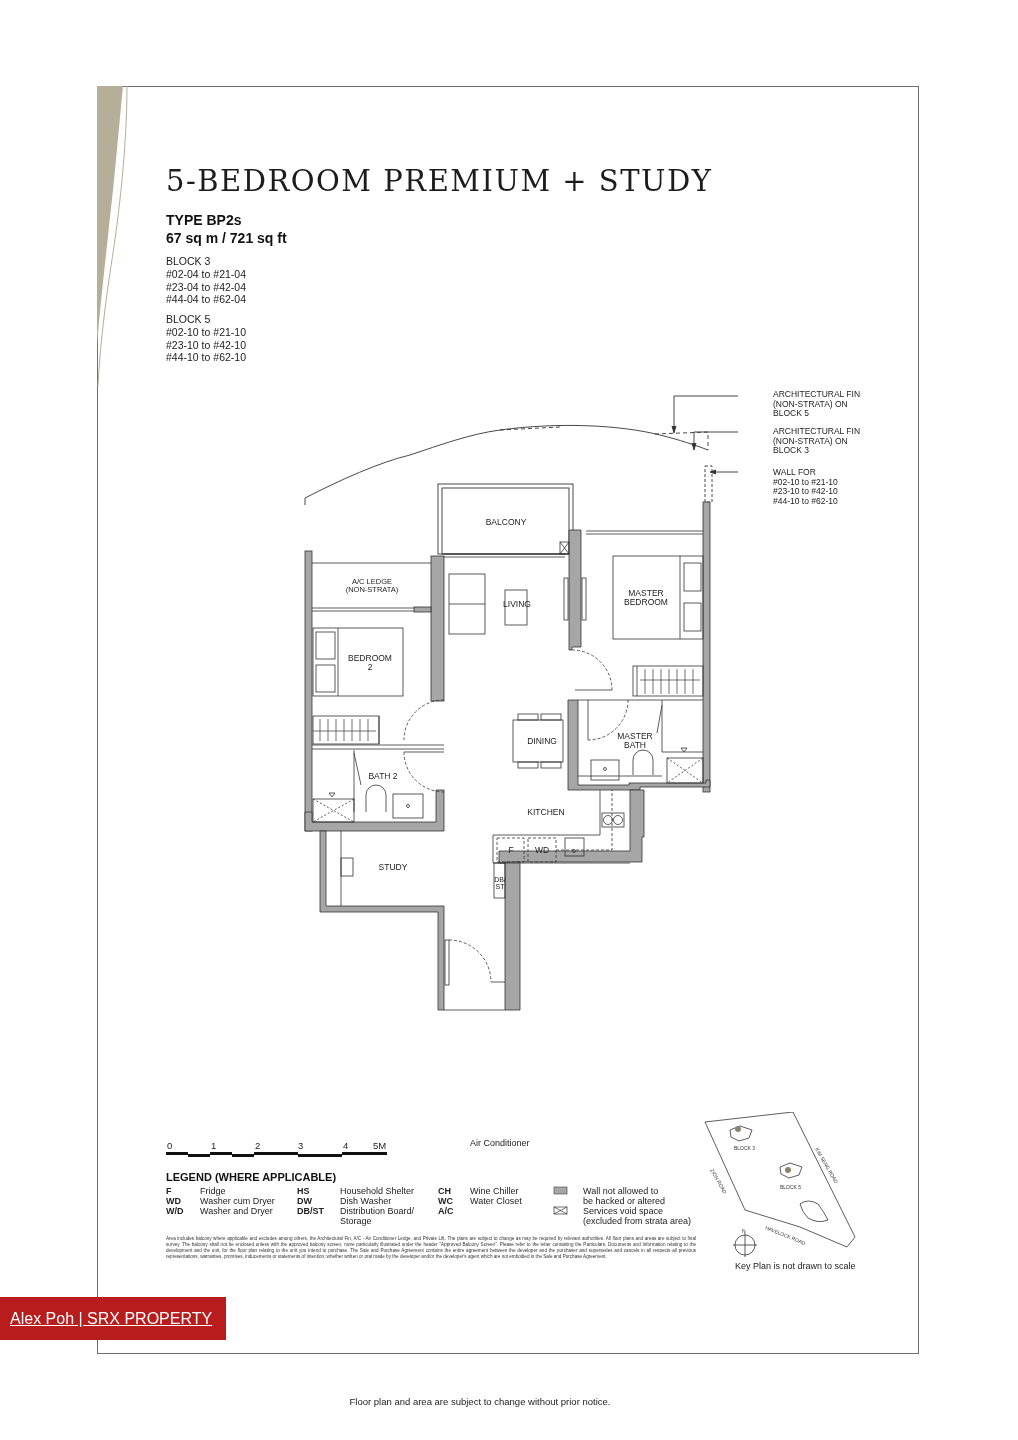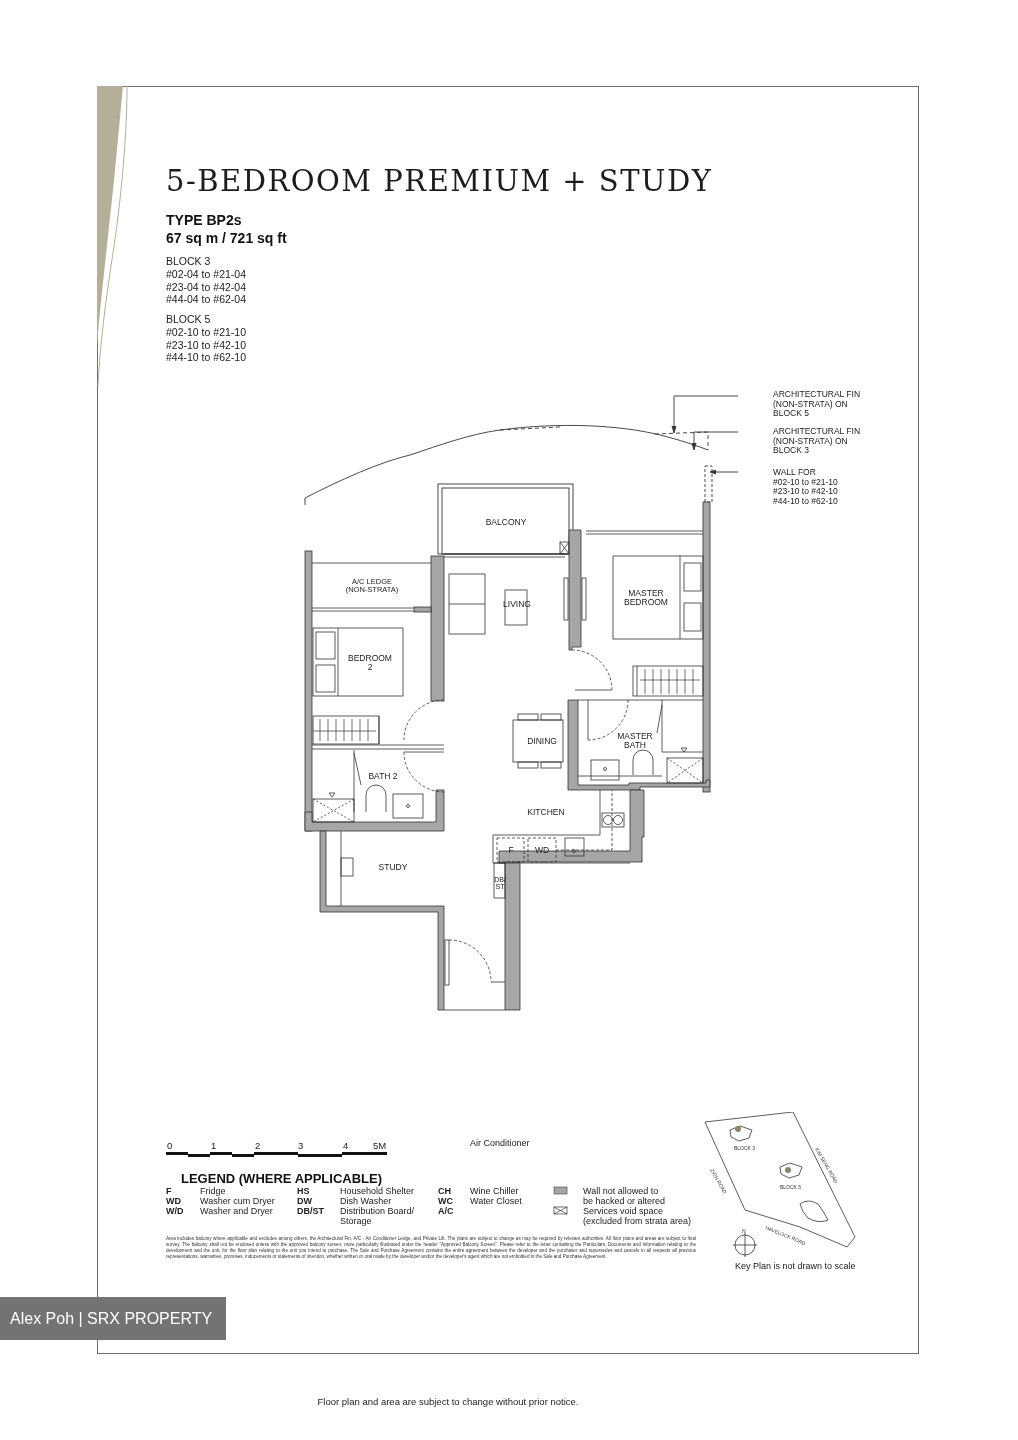--- a/index.html
+++ b/index.html
@@ -11,29 +11,29 @@
     .title { position: absolute; left: 166px; top: 164px; font-family: "DejaVu Serif", serif;
              font-size: 29px; letter-spacing: 1.5px; font-weight: normal; color: #1c1c1c; white-space: nowrap; }
     .type { position: absolute; left: 166px; top: 212px; font-size: 14px; font-weight: bold; color:#111; }
     .area { position: absolute; left: 166px; top: 230px; font-size: 14px; font-weight: bold; color:#111; }
     .block { position: absolute; left: 166px; font-size: 10.5px; line-height: 12.8px; color: #222; }
     .block div { white-space: nowrap; }
     .plan { position: absolute; left: 0; top: 0; width: 1018px; height: 1440px; pointer-events: none; }
     .plan text { font-family: "Liberation Sans", sans-serif; fill: #222; }
     .note { position: absolute; font-size: 8.5px; line-height: 9.5px; color: #222; white-space: nowrap; margin-left: 32px; }
     .scale-lbl { position: absolute; top: 1140px; font-size: 9.5px; color:#222; }
-    .legend-title { position: absolute; left: 166px; top: 1171px; font-size: 13px; font-weight: bold; color:#111;margin-left:15px; }
+    .legend-title { position: absolute; left: 166px; top: 1171px; font-size: 11px; font-weight: bold; color:#111; }
     .lg { position: absolute; font-size: 9px; line-height: 10.2px; color:#222; white-space: nowrap; }
     .lg.b { font-weight: bold; }
     .disclaimer { position: absolute; left: 166px; top: 1236px; width: 530px; font-size: 4.6px; line-height: 5.9px; color:#333; text-align: justify; }
     .keyplan { position: absolute; left: 700px; top: 1112px; width: 170px; height: 150px; }
     .keynote { position: absolute; left: 735px; top: 1261px; font-size: 9px; color:#222; white-space: nowrap; }
-    .watermark { position: absolute; left: 0; top: 1297px; width: 226px; height: 43px; background: #737373;
-                 color: #ffffff; font-size: 16px; line-height: 43px; padding-left: 10px; box-sizing: border-box; white-space: nowrap; }
-    .footer { position: absolute; left: 0; width: 896px; top: 1396px; text-align: center; font-size: 9.5px; color:#222; }
+    .watermark { position: absolute; left: 0; top: 1297px; width: 226px; height: 43px; background: #b91c1c;
+                 color: #ffffff; font-size: 16px; line-height: 43px; padding-left: 10px; box-sizing: border-box; white-space: nowrap; text-decoration: underline; }
+    .footer { position: absolute; left: 0; width: 896px; top: 1396px; text-align: center; font-size: 9.5px; color:#222;padding-left:32px; }
   </style>
 </head>
 <body>
 
 <div class="frame"></div>
 
 <svg class="swoosh" viewBox="0 0 40 380">
   <path d="M0,0 L26,0 C22,40 18,90 12,140 C8,180 3,220 0,260 Z" fill="#b5ae98"></path>
   <path d="M30,0 C30,60 22,130 14,180 C8,220 3,260 1,300" fill="none" stroke="#b5ae98" stroke-width="1"></path>
 </svg>

